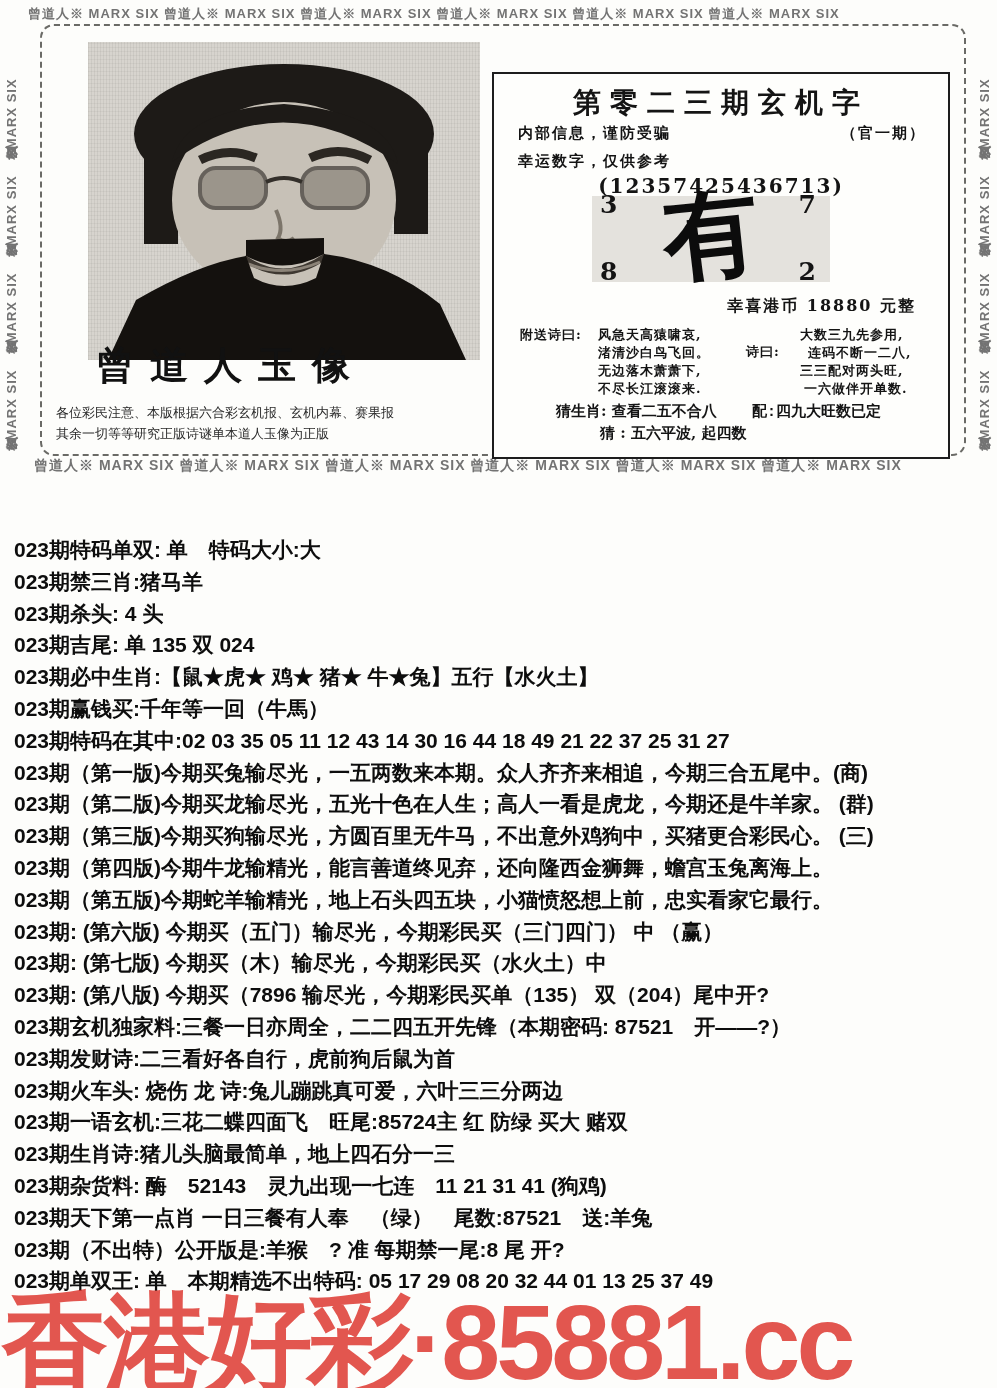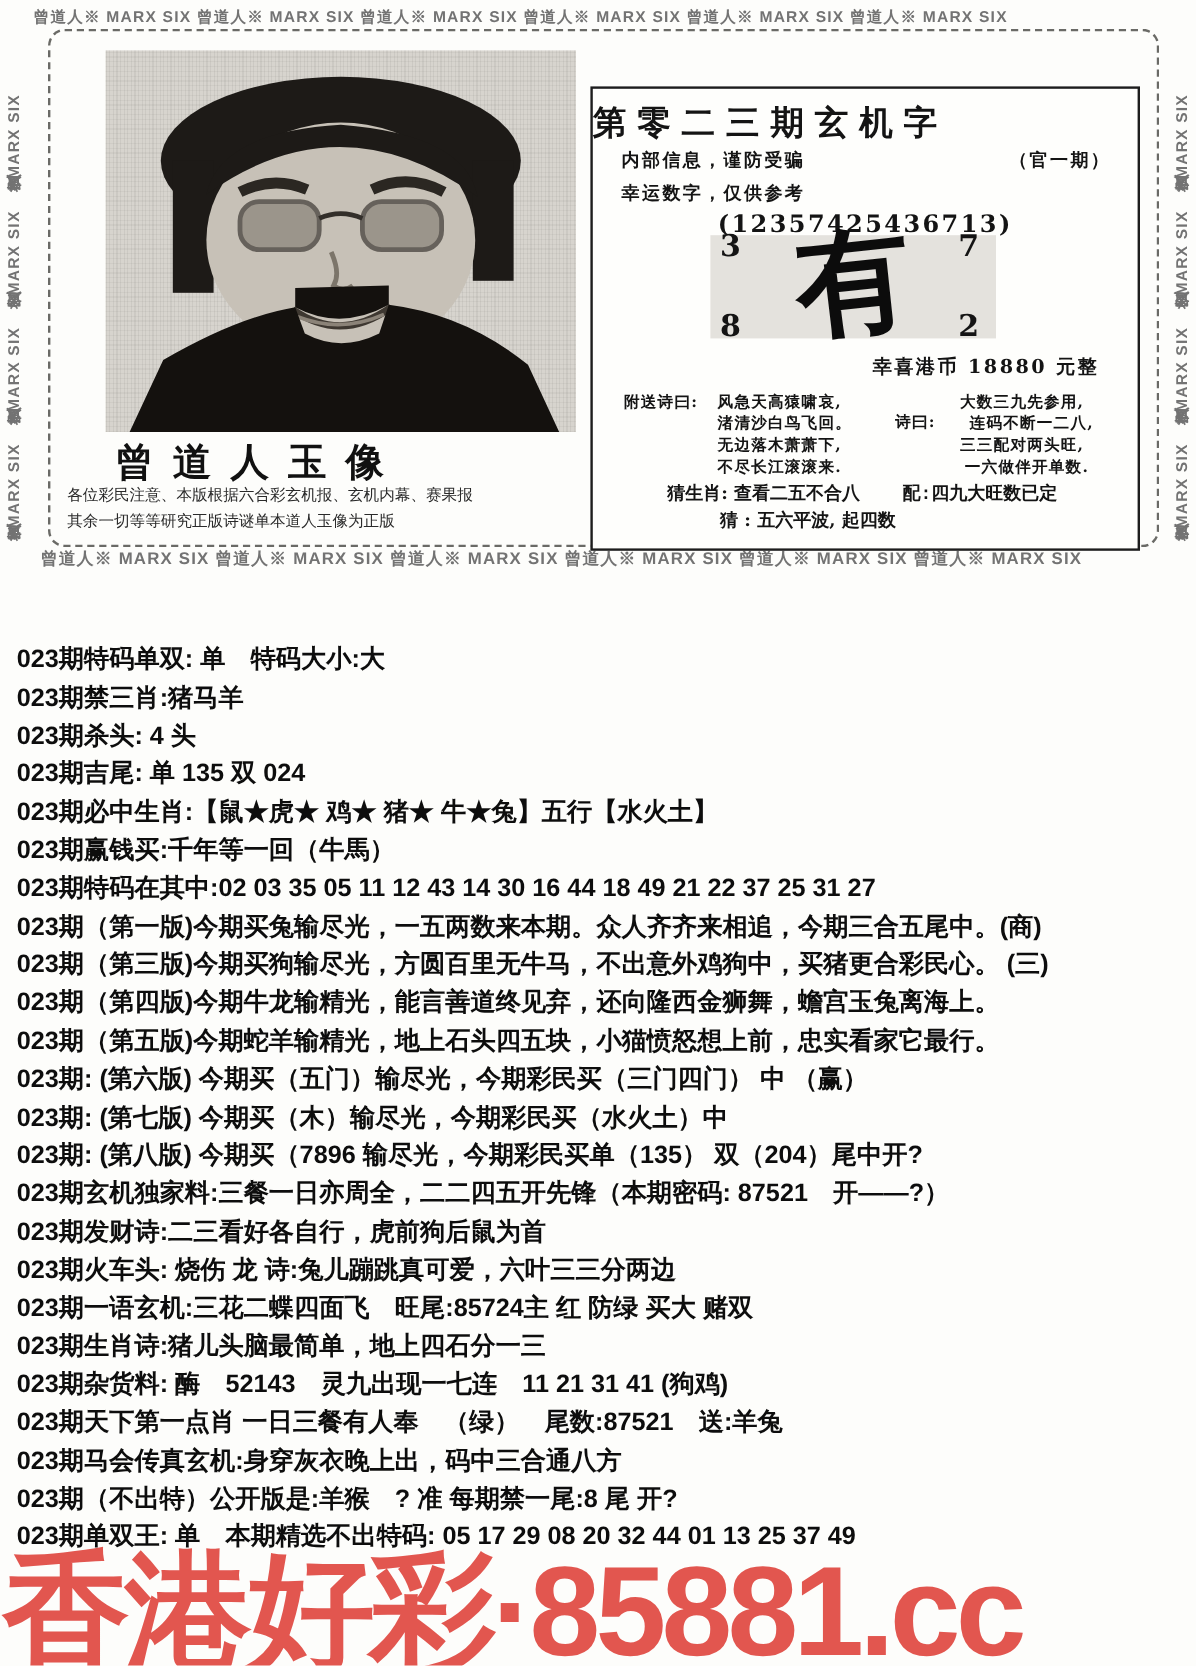--- a/index.html
+++ b/index.html
@@ -23,31 +23,31 @@
   
   .photo{
     position:absolute;left:88px;top:42px;width:392px;height:318px;
     background:
       repeating-linear-gradient(90deg,rgba(0,0,0,.05) 0 1px,transparent 1px 3px),
       repeating-linear-gradient(0deg,rgba(0,0,0,.04) 0 1px,transparent 1px 4px),
       #d7d4ce;
   }
   .photo svg{display:block;}
   .caption{
-    position:absolute;left:96px;top:364px;width:384px;
+    position:absolute;left:96px;top:340px;width:384px;
     font-family:"DejaVu Serif",serif;font-weight:700;
-    font-size:32px;letter-spacing:16px;white-space:nowrap;color:#111;
+    font-size:38px;letter-spacing:16px;white-space:nowrap;color:#111;
   }
   .photo-note{position:absolute;left:56px;width:440px;font-size:13px;font-weight:400;color:#2a2a2a;font-family:"DejaVu Serif",serif;white-space:nowrap;}
   .note1{top:404px;}
   .note2{top:425px;}
   
   .mbox{position:absolute;left:492px;top:72px;width:454px;height:383px;border:2px solid #1d1d1d;background:#fefefc;}
   .mbox *{position:absolute;white-space:nowrap;}
-  .m-title{top:10px;left:0;width:100%;font-family:"DejaVu Serif",serif;font-weight:700;font-size:28px;letter-spacing:9px;}
+  .m-title{top:10px;left:0;width:100%;text-align:center;font-family:"DejaVu Serif",serif;font-weight:700;font-size:28px;letter-spacing:9px;}
   .m-row1l{top:50px;left:24px;font-family:"DejaVu Serif",serif;font-weight:700;font-size:15px;letter-spacing:2px;}
   .m-row1r{top:50px;right:22px;font-family:"DejaVu Serif",serif;font-weight:700;font-size:15px;letter-spacing:2px;}
   .m-row2{top:78px;left:24px;font-family:"DejaVu Serif",serif;font-weight:700;font-size:15px;letter-spacing:2px;}
   .m-numbers{top:100px;left:0;width:100%;text-align:center;font-family:"DejaVu Serif",serif;font-weight:700;font-size:20px;letter-spacing:2px;}
   .m-glyphwrap{top:122px;left:98px;width:238px;height:86px;background:#e4e2dd;}
   .m-glyph{left:0;top:-14px;width:100%;text-align:center;font-family:"DejaVu Serif",serif;font-weight:700;font-size:96px;line-height:106px;transform:rotate(-6deg);color:#0c0c0c;}
   .m-c{font-family:"DejaVu Serif",serif;font-weight:700;font-size:25px;color:#141414;}
   .m-ctl{left:8px;top:-6px;}  .m-ctr{right:14px;top:-6px;}
   .m-cbl{left:8px;bottom:-4px;} .m-cbr{right:14px;bottom:-4px;}
   .m-prize{top:222px;right:32px;font-family:"DejaVu Serif",serif;font-weight:700;font-size:16px;letter-spacing:2px;}
@@ -136,31 +136,31 @@
 
 <div class="body-lines">
   <div class="bline">023期特码单双: 单　特码大小:大</div>
   <div class="bline">023期禁三肖:猪马羊</div>
   <div class="bline">023期杀头: 4 头</div>
   <div class="bline">023期吉尾: 单 135 双 024</div>
   <div class="bline">023期必中生肖:【鼠★虎★ 鸡★ 猪★ 牛★兔】五行【水火土】</div>
   <div class="bline">023期赢钱买:千年等一回（牛馬）</div>
   <div class="bline">023期特码在其中:02 03 35 05 11 12 43 14 30 16 44 18 49 21 22 37 25 31 27</div>
   <div class="bline">023期（第一版)今期买兔输尽光，一五两数来本期。众人齐齐来相追，今期三合五尾中。(商)</div>
+  <div class="bline">023期（第二版)今期买龙输尽光，五光十色在人生；高人一看是虎龙，今期还是牛羊家。 (群)</div>
   <div class="bline">023期（第三版)今期买狗输尽光，方圆百里无牛马，不出意外鸡狗中，买猪更合彩民心。 (三)</div>
   <div class="bline">023期（第四版)今期牛龙输精光，能言善道终见弃，还向隆西金狮舞，蟾宫玉兔离海上。</div>
   <div class="bline">023期（第五版)今期蛇羊输精光，地上石头四五块，小猫愤怒想上前，忠实看家它最行。</div>
   <div class="bline">023期: (第六版) 今期买（五门）输尽光，今期彩民买（三门四门） 中 （赢）</div>
   <div class="bline">023期: (第七版) 今期买（木）输尽光，今期彩民买（水火土）中</div>
   <div class="bline">023期: (第八版) 今期买（7896 输尽光，今期彩民买单（135） 双（204）尾中开?</div>
   <div class="bline">023期玄机独家料:三餐一日亦周全，二二四五开先锋（本期密码: 87521　开——?）</div>
   <div class="bline">023期发财诗:二三看好各自行，虎前狗后鼠为首</div>
   <div class="bline">023期火车头: 烧伤 龙 诗:兔儿蹦跳真可爱，六叶三三分两边</div>
   <div class="bline">023期一语玄机:三花二蝶四面飞　旺尾:85724主 红 防绿 买大 赌双</div>
   <div class="bline">023期生肖诗:猪儿头脑最简单，地上四石分一三</div>
   <div class="bline">023期杂货料: 酶　52143　灵九出现一七连　11 21 31 41 (狗鸡)</div>
   <div class="bline">023期天下第一点肖 一日三餐有人奉　（绿）　尾数:87521　送:羊兔</div>
-  <div class="bline">023期马会传真玄机:身穿灰衣晚上出，码中三合通八方</div>
   <div class="bline">023期（不出特）公开版是:羊猴　? 准 每期禁一尾:8 尾 开?</div>
   <div class="bline">023期单双王: 单　本期精选不出特码: 05 17 29 08 20 32 44 01 13 25 37 49</div>
 </div>
 
 <div class="watermark">香港好彩·85881.cc</div>
 
 </body></html>

